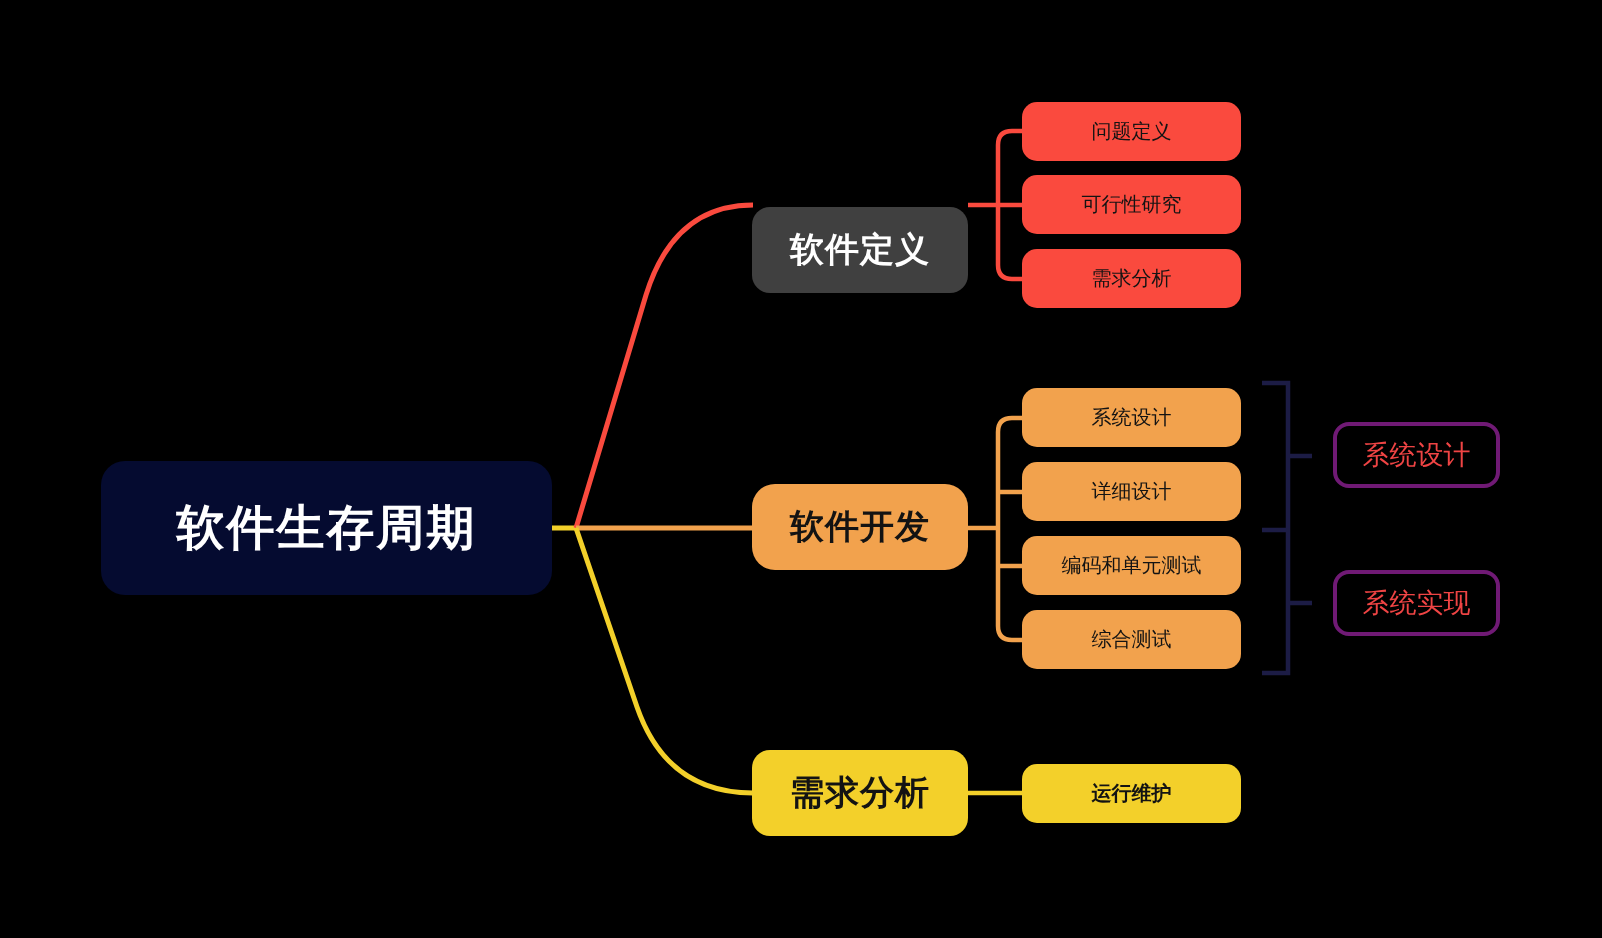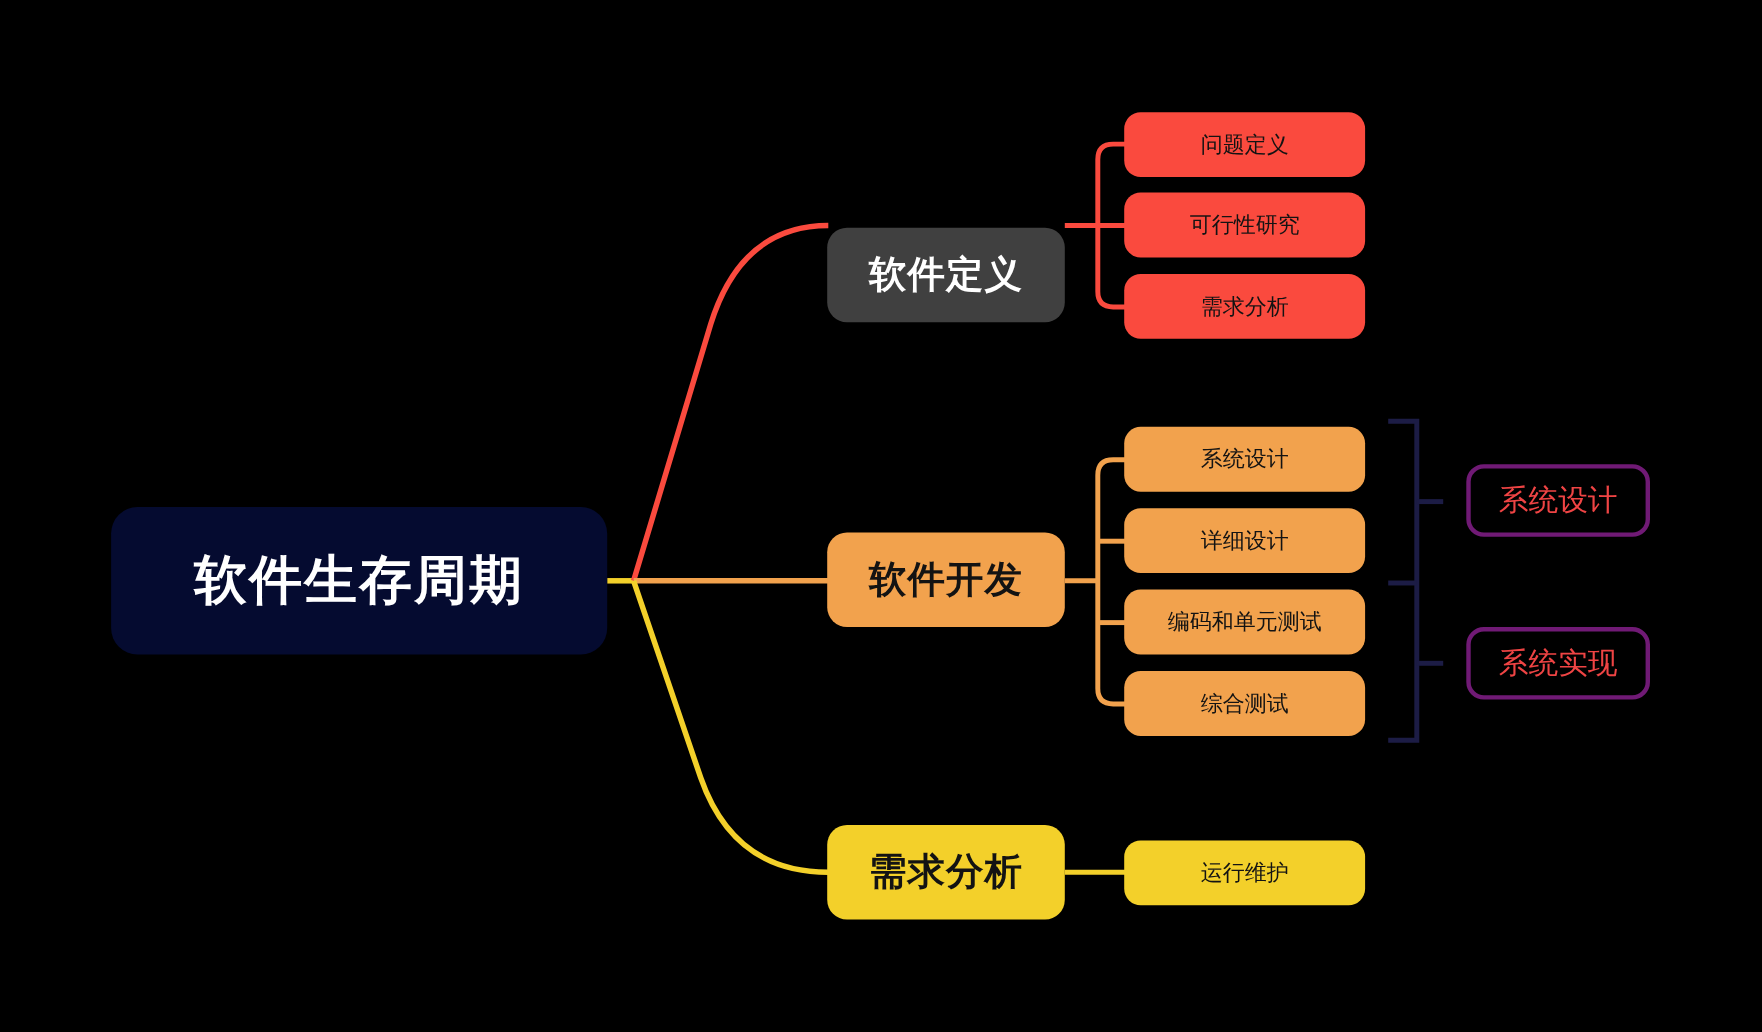--- a/index.html
+++ b/index.html
@@ -20,29 +20,29 @@
   .root{
     left:101px;top:461px;width:451px;height:134px;
     background:#050b30;border-radius:24px;
     color:#ffffff;font-size:48px;font-weight:bold;letter-spacing:2px;
   }
   .branch{
     left:752px;width:216px;height:86px;
     border-radius:18px;font-size:34px;font-weight:bold;letter-spacing:1px;
   }
   .branch.red{top:162px;background:#404040;color:#ffffff;margin-top:45px;}
-  .branch.orange{top:484px;background:#f2a24d;color:#131313;}
+  .branch.orange{top:484px;background:#f2a24d;color:#131313;border-radius:23px;}
   .branch.yellow{top:750px;background:#f3d02a;color:#131313;}
   .child{
     left:1022px;width:219px;height:59px;
     border-radius:15px;font-size:20px;font-weight:500;color:#131313;
   }
   .child.red{background:#fa4a3e;}
   .child.orange{background:#f2a24d;}
-  .child.yellow{background:#f3d02a;}
+  .child.yellow{background:#f3d02a;font-weight:bold;}
   .c-r0{top:102px;} .c-r1{top:175px;} .c-r2{top:249px;}
   .c-o0{top:388px;} .c-o1{top:462px;} .c-o2{top:536px;} .c-o3{top:610px;}
   .c-y0{top:764px;}
   .annotation{
     left:1333px;width:167px;height:66px;
     border:4px solid #701a75;border-radius:16px;
     background:transparent;color:#ef4444;
     font-size:27px;font-weight:500;
   }
   .a-0{top:422px;} .a-1{top:570px;}

